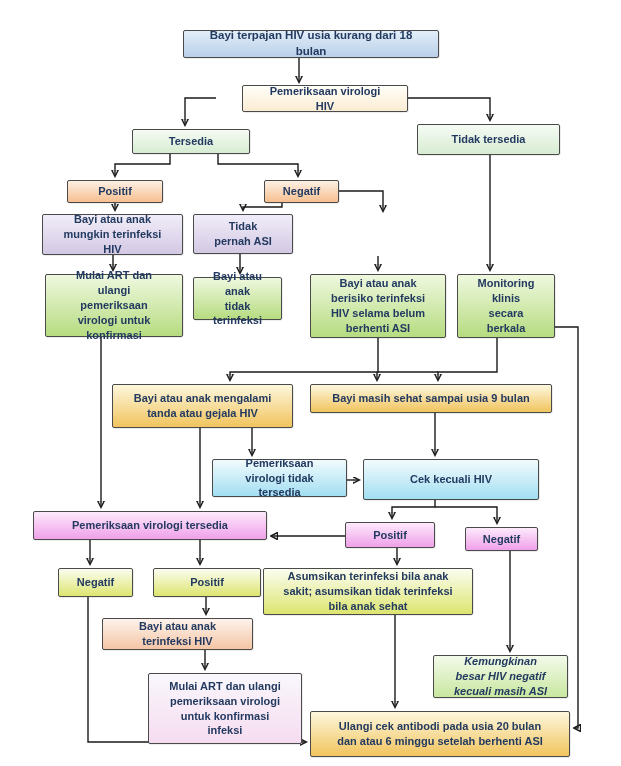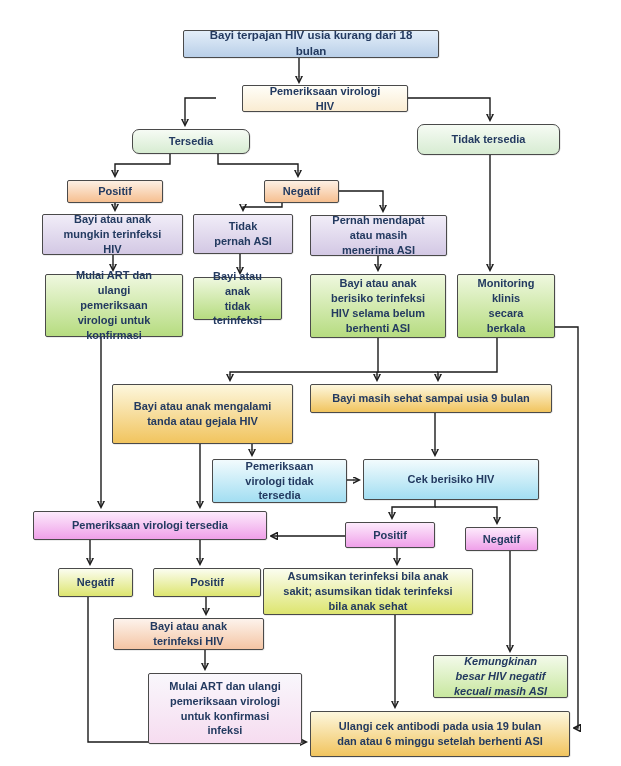--- a/index.html
+++ b/index.html
@@ -8,29 +8,29 @@
     font-family:"Liberation Sans",sans-serif;overflow:hidden;
   }
   .node{
     position:absolute;display:flex;align-items:center;justify-content:center;
     text-align:center;font-size:11px;font-weight:bold;color:#233a60;
     line-height:1.35;border:1.5px solid #4a4a4a;border-radius:2px;
     padding:1px 17px;box-sizing:border-box;box-shadow:0.5px 0.5px 0 rgba(0,0,0,.15);
   }
   .c-blue      {background:linear-gradient(#e3eef9,#b9cfe8);}
   .c-cream     {background:linear-gradient(#fffef8,#faecd2);margin-left:26px;}
-  .c-greenlight{background:linear-gradient(#f6fbf4,#d7ecd2);border-radius:7px;}
+  .c-greenlight{background:linear-gradient(#f6fbf4,#d7ecd2);}
   .c-orange    {background:linear-gradient(#fdf0e4,#f6bf90);}
   .c-purple    {background:linear-gradient(#f1edf8,#d3c8e4);}
   .c-green     {background:linear-gradient(#eff8df,#b6dc80);}
   .c-gold      {background:linear-gradient(#fdf7dd,#f1c45e);}
   .c-cyan      {background:linear-gradient(#f2fbfd,#a2def2);}
   .c-magenta   {background:linear-gradient(#fdeafc,#efa0e9);}
   .c-lime      {background:linear-gradient(#fbfdf0,#dde56f);}
-  .c-peach     {background:linear-gradient(#fdf3ec,#f4c5a4);margin-left:11px;}
+  .c-peach     {background:linear-gradient(#fdf3ec,#f4c5a4);}
   .c-lavender  {background:linear-gradient(#f9f7fc,#f6dcf0);}
   .c-greenpale {background:linear-gradient(#f3faea,#c8e79f);font-style:italic;}
   #wires{position:absolute;left:0;top:0;width:621px;height:766px;}
   #wires path{fill:none;stroke:#1a1a1a;stroke-width:1.4;}
 </style>
 </head>
 <body>
 
 <div id="stage">
 
@@ -84,51 +84,50 @@
   <div class="node c-greenlight" style="left:417px;top:124px;width:143px;height:31px">Tidak tersedia</div>
 
   <div class="node c-orange" style="left:67px;top:180px;width:96px;height:23px">Positif</div>
 
   <div class="node c-orange" style="left:264px;top:180px;width:75px;height:23px">Negatif</div>
 
   <div class="node c-purple" style="left:42px;top:214px;width:141px;height:41px">Bayi atau anak mungkin terinfeksi HIV</div>
 
   <div class="node c-purple" style="left:193px;top:214px;width:100px;height:40px">Tidak pernah ASI</div>
 
-  <div class="node c-purple" style="left:310px;top:215px;width:137px;height:41px">Pernah mendapat atau masih menerima ASI</div>
 
   <div class="node c-green" style="left:45px;top:274px;width:138px;height:63px">Mulai ART dan ulangi pemeriksaan virologi untuk konfirmasi</div>
 
   <div class="node c-green" style="left:193px;top:277px;width:89px;height:43px">Bayi atau anak tidak terinfeksi</div>
 
   <div class="node c-green" style="left:310px;top:274px;width:136px;height:64px">Bayi atau anak berisiko terinfeksi HIV selama belum berhenti ASI</div>
 
   <div class="node c-green" style="left:457px;top:274px;width:98px;height:64px">Monitoring klinis secara berkala</div>
 
-  <div class="node c-gold" style="left:112px;top:384px;width:181px;height:60px">Bayi atau anak mengalami tanda atau gejala HIV</div>
+  <div class="node c-gold" style="left:112px;top:384px;width:181px;height:44px">Bayi atau anak mengalami tanda atau gejala HIV</div>
 
   <div class="node c-gold" style="left:310px;top:384px;width:242px;height:29px">Bayi masih sehat sampai usia 9 bulan</div>
 
-  <div class="node c-cyan" style="left:212px;top:459px;width:135px;height:44px">Pemeriksaan virologi tidak tersedia</div>
+  <div class="node c-cyan" style="left:212px;top:459px;width:135px;height:38px">Pemeriksaan virologi tidak tersedia</div>
 
-  <div class="node c-cyan" style="left:363px;top:459px;width:176px;height:41px">Cek berisiko HIV</div>
+  <div class="node c-cyan" style="left:363px;top:459px;width:176px;height:41px">Cek kecuali HIV</div>
 
   <div class="node c-magenta" style="left:33px;top:511px;width:234px;height:29px">Pemeriksaan virologi tersedia</div>
 
   <div class="node c-magenta" style="left:345px;top:522px;width:90px;height:26px">Positif</div>
 
   <div class="node c-magenta" style="left:465px;top:527px;width:73px;height:24px">Negatif</div>
 
   <div class="node c-lime" style="left:58px;top:568px;width:75px;height:29px">Negatif</div>
 
   <div class="node c-lime" style="left:153px;top:568px;width:108px;height:29px">Positif</div>
 
   <div class="node c-lime" style="left:263px;top:568px;width:210px;height:47px">Asumsikan terinfeksi bila anak sakit; asumsikan tidak terinfeksi bila anak sehat</div>
 
   <div class="node c-peach" style="left:102px;top:618px;width:151px;height:32px">Bayi atau anak terinfeksi HIV</div>
 
   <div class="node c-lavender" style="left:148px;top:673px;width:154px;height:71px">Mulai ART dan ulangi pemeriksaan virologi untuk konfirmasi infeksi</div>
 
   <div class="node c-greenpale" style="left:433px;top:655px;width:135px;height:43px">Kemungkinan besar HIV negatif kecuali masih ASI</div>
 
-  <div class="node c-gold" style="left:310px;top:711px;width:260px;height:46px">Ulangi cek antibodi pada usia 19 bulan dan atau 6 minggu setelah berhenti ASI</div>
+  <div class="node c-gold" style="left:310px;top:711px;width:260px;height:46px">Ulangi cek antibodi pada usia 20 bulan dan atau 6 minggu setelah berhenti ASI</div>
 
 </div>
 
 </body></html>

